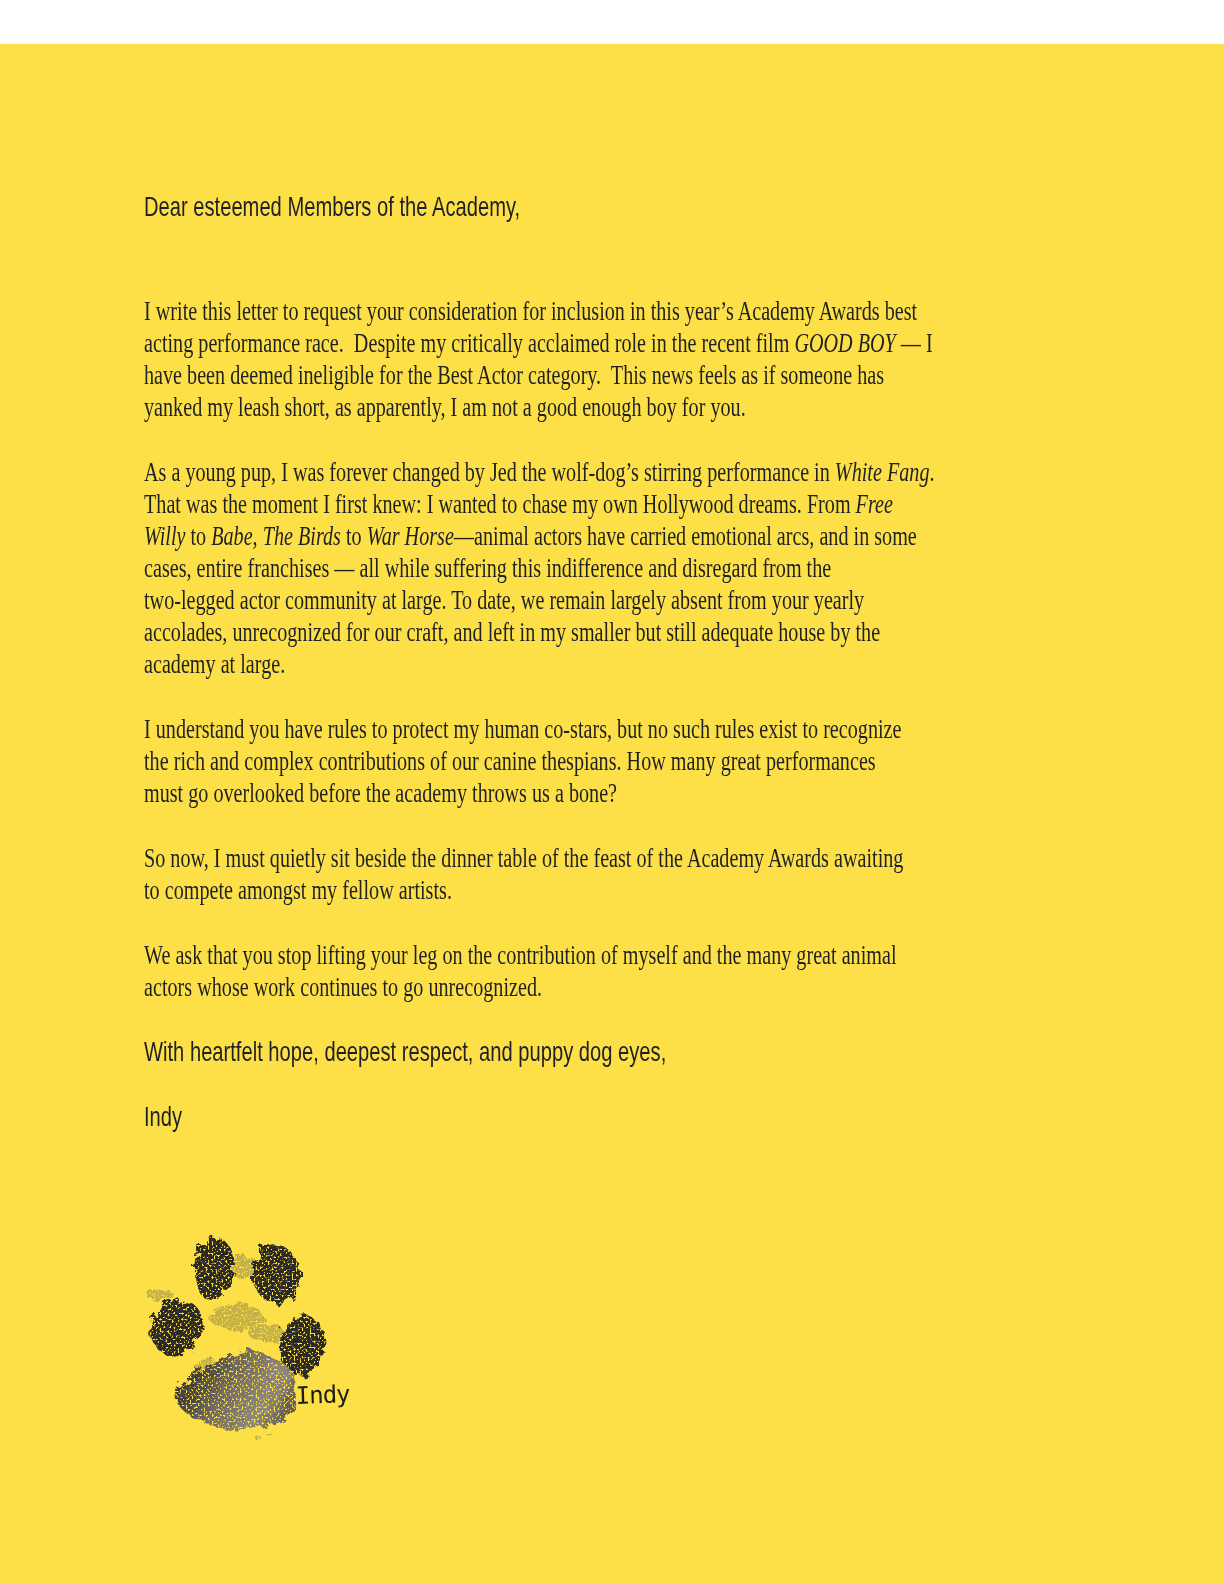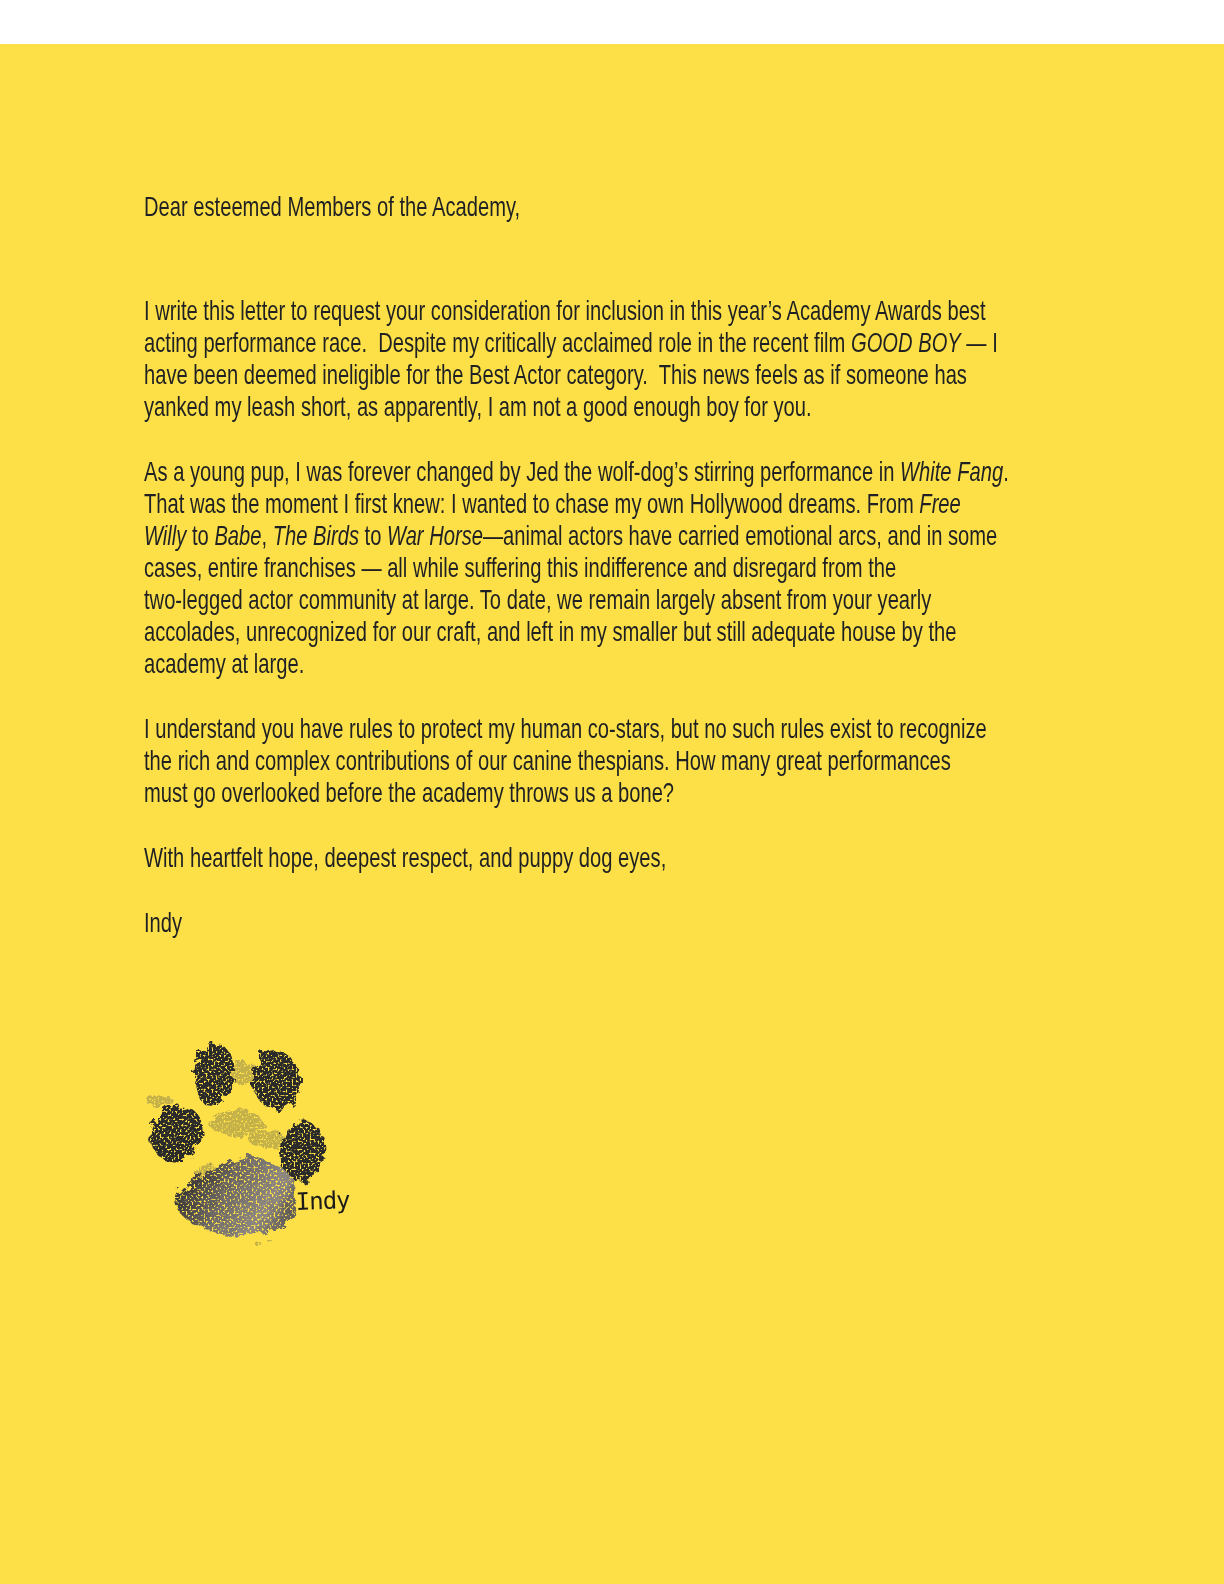--- a/index.html
+++ b/index.html
@@ -27,21 +27,21 @@
   .line {
     font-size: 28px;
     line-height: 32px;
     white-space: pre;
     transform: scaleX(0.72);
     transform-origin: 0 50%;
     letter-spacing: 0px;
   }
   .line em { font-style: italic; }
   .salutation { margin-bottom: 72px; }
-  .para { margin-bottom: 33px; }
+  .para { margin-bottom: 33px; font-family: Liberation Serif, serif; }
   .closing { margin-bottom: 33px; }
   .signature { margin-bottom: 0; }
   .paw-wrap {
     margin-top: 74px;
     margin-left: 2px;
     width: 260px;
     height: 245px;
   }
 </style>
 </head>
@@ -65,20 +65,28 @@
           <div class="line"><em>Willy</em><span> to </span><em>Babe</em><span>, </span><em>The Birds</em><span> to </span><em>War Horse</em><span>—animal actors have carried emotional arcs, and in some</span></div>
           <div class="line"><span>cases, entire franchises — all while suffering this indifference and disregard from the</span></div>
           <div class="line"><span>two-legged actor community at large. To date, we remain largely absent from your yearly</span></div>
           <div class="line"><span>accolades, unrecognized for our craft, and left in my smaller but still adequate house by the</span></div>
           <div class="line"><span>academy at large.</span></div>
         </div>
         <div class="para">
           <div class="line"><span>I understand you have rules to protect my human co-stars, but no such rules exist to recognize</span></div>
           <div class="line"><span>the rich and complex contributions of our canine thespians. How many great performances</span></div>
           <div class="line"><span>must go overlooked before the academy throws us a bone?</span></div>
+        </div>
+        <div class="para">
+          <div class="line"><span>So now, I must quietly sit beside the dinner table of the feast of the Academy Awards awaiting</span></div>
+          <div class="line"><span>to compete amongst my fellow artists.</span></div>
+        </div>
+        <div class="para">
+          <div class="line"><span>We ask that you stop lifting your leg on the contribution of myself and the many great animal</span></div>
+          <div class="line"><span>actors whose work continues to go unrecognized.</span></div>
         </div>
       </div>
 
     <div class="line closing">With heartfelt hope, deepest respect, and puppy dog eyes,</div>
 
     <div class="line signature">Indy</div>
 
     <div class="paw-wrap">
       <svg width="260" height="245" viewBox="0 0 260 245" aria-hidden="true">
         <defs>

